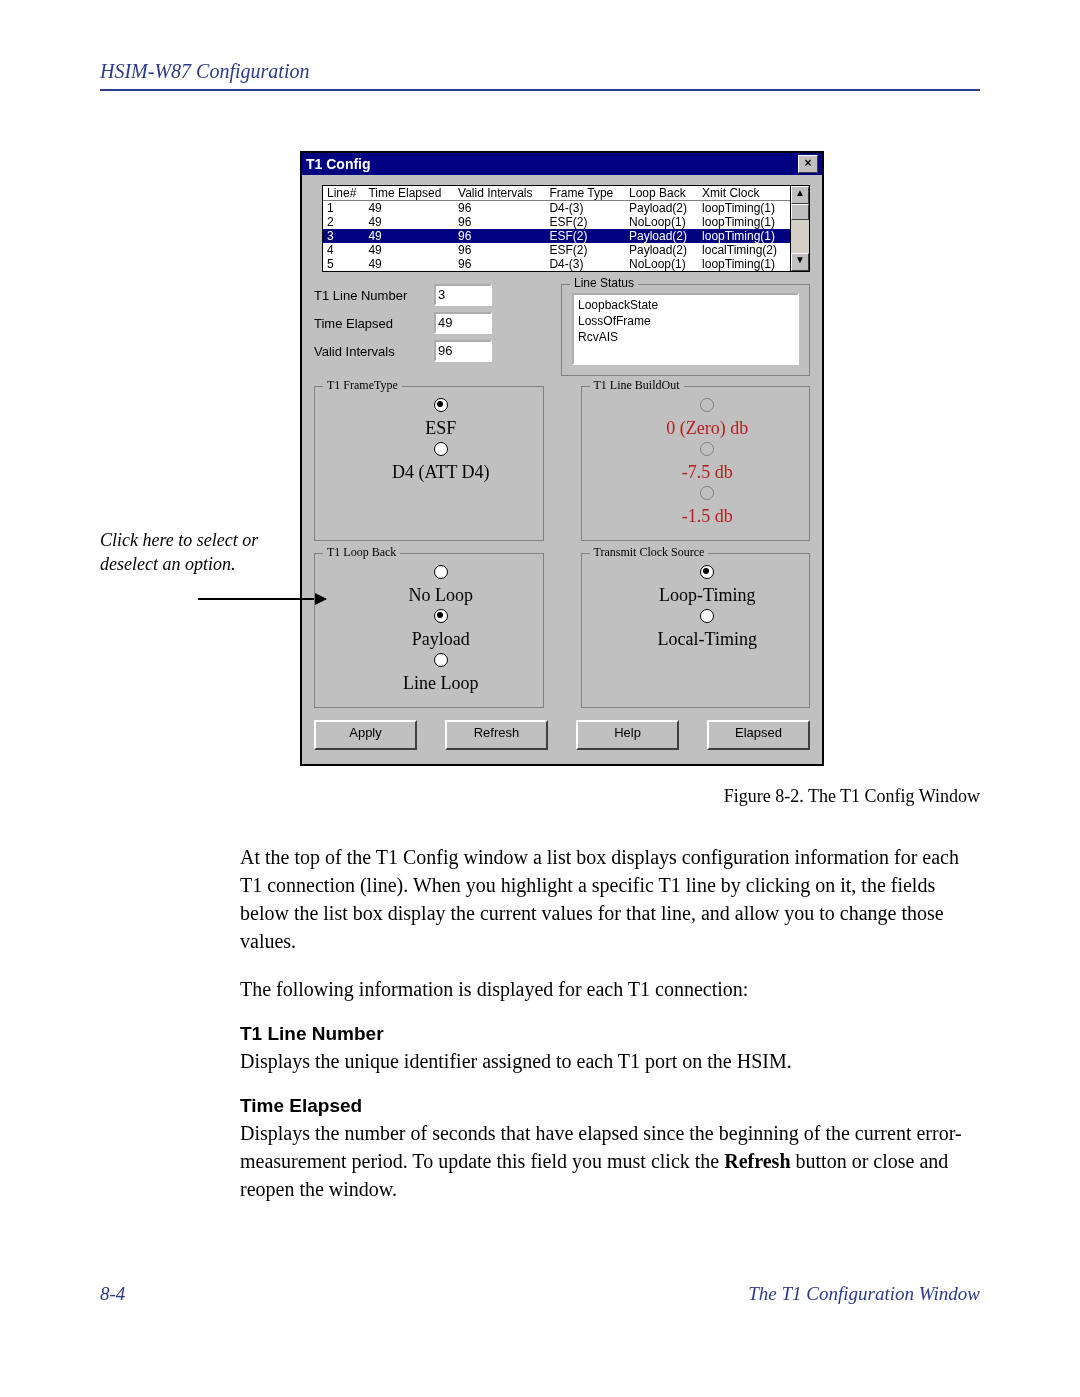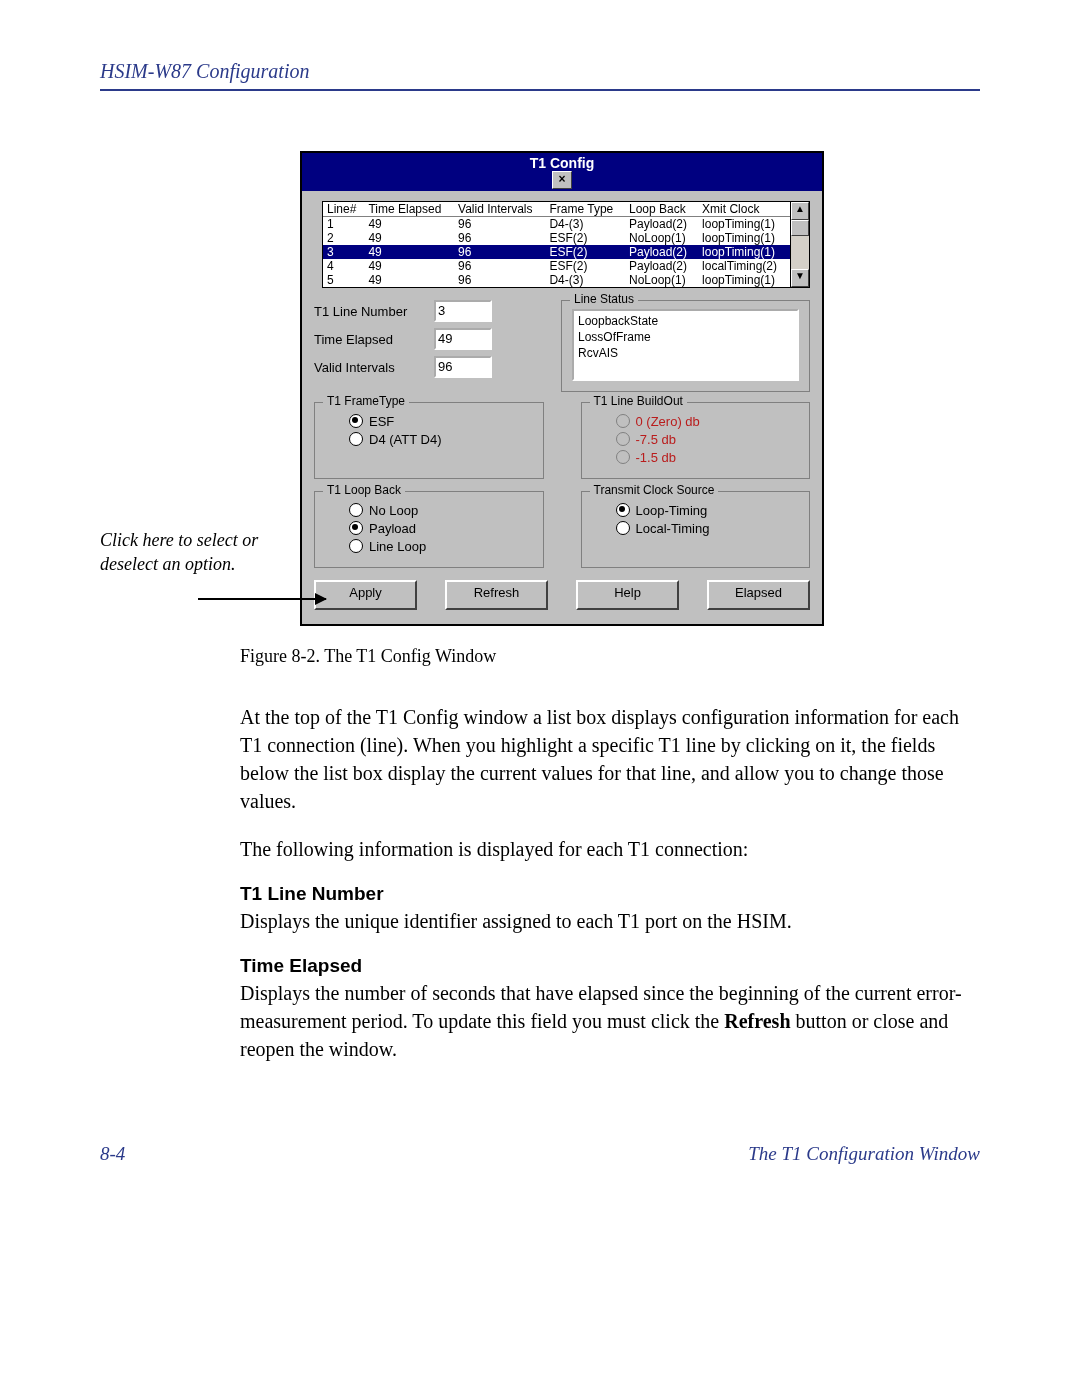--- a/index.html
+++ b/index.html
@@ -50,21 +50,20 @@
   }
   .titlebar {
     background: #000080;
     color: #fff;
     display: flex;
     align-items: center;
     justify-content: space-between;
     padding: 2px 4px;
     font-weight: bold;
     font-size: 14px;
-    flex-direction: column;
   }
   .close-btn {
     width: 18px;
     height: 16px;
     background: #c0c0c0;
     color: #000;
     border: 1px solid #fff;
     border-right-color: #404040;
     border-bottom-color: #404040;
     text-align: center;
@@ -181,27 +180,30 @@
     border: 2px inset #fff;
     font-size: 12px;
     padding: 2px 4px;
     line-height: 16px;
     height: 64px;
   }
   .groups-row {
     display: flex;
     gap: 37px;
     margin-bottom: 12px;
+    font-family: Liberation Serif, serif;
   }
   .radio {
     display: flex;
+    align-items: center;
     gap: 6px;
-    font-size: 13px;
+    font-size: 18px;
     margin: 3px 0 3px 24px;
     cursor: pointer;
+    flex-direction: column;
   }
   .radio.disabled {
     color: #b91c1c;
     cursor: default;
   }
   .r {
     width: 12px;
     height: 12px;
     border-radius: 50%;
     background: #fff;
@@ -231,21 +233,21 @@
     border: 2px solid #fff;
     border-right-color: #404040;
     border-bottom-color: #404040;
     text-align: center;
     line-height: 22px;
     font-size: 13px;
     cursor: pointer;
   }
   
   .fig-caption {
-    text-align: left;
+    text-align: right;
     font-size: 18px;
     margin: 16px 0 36px 0;
   }
   
   .para {
     font-size: 20px;
     line-height: 28px;
     margin-bottom: 20px;
   }
   .subhead {

